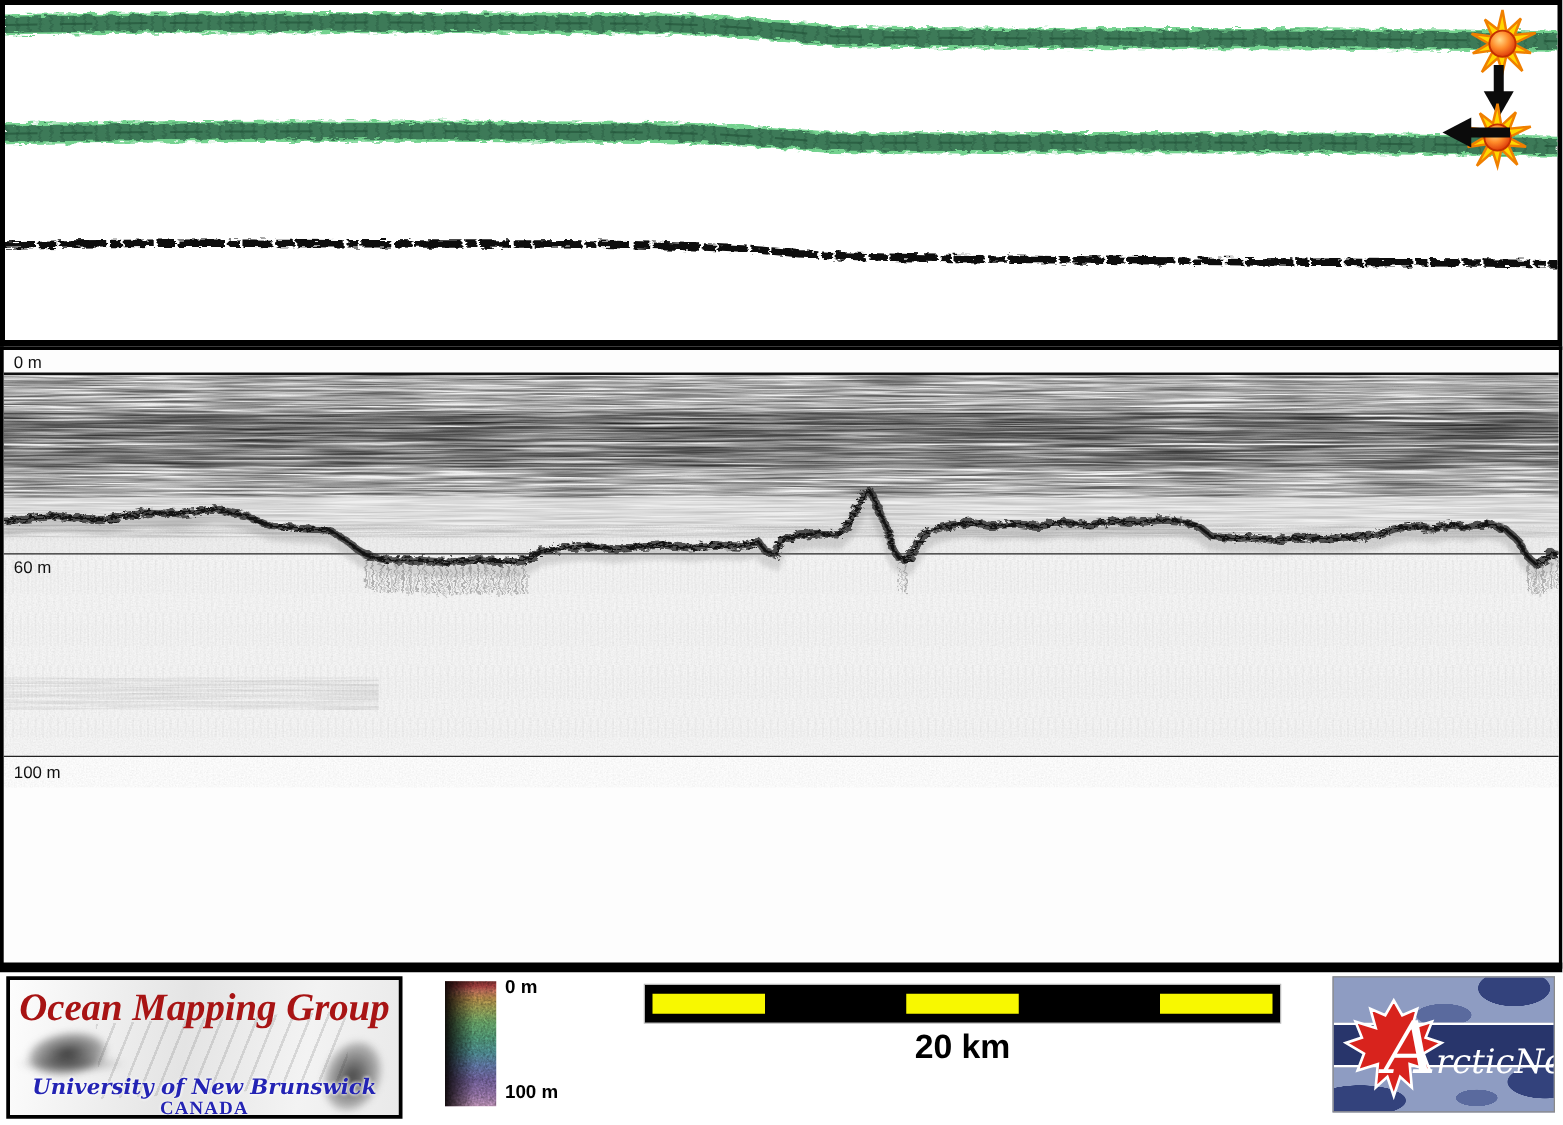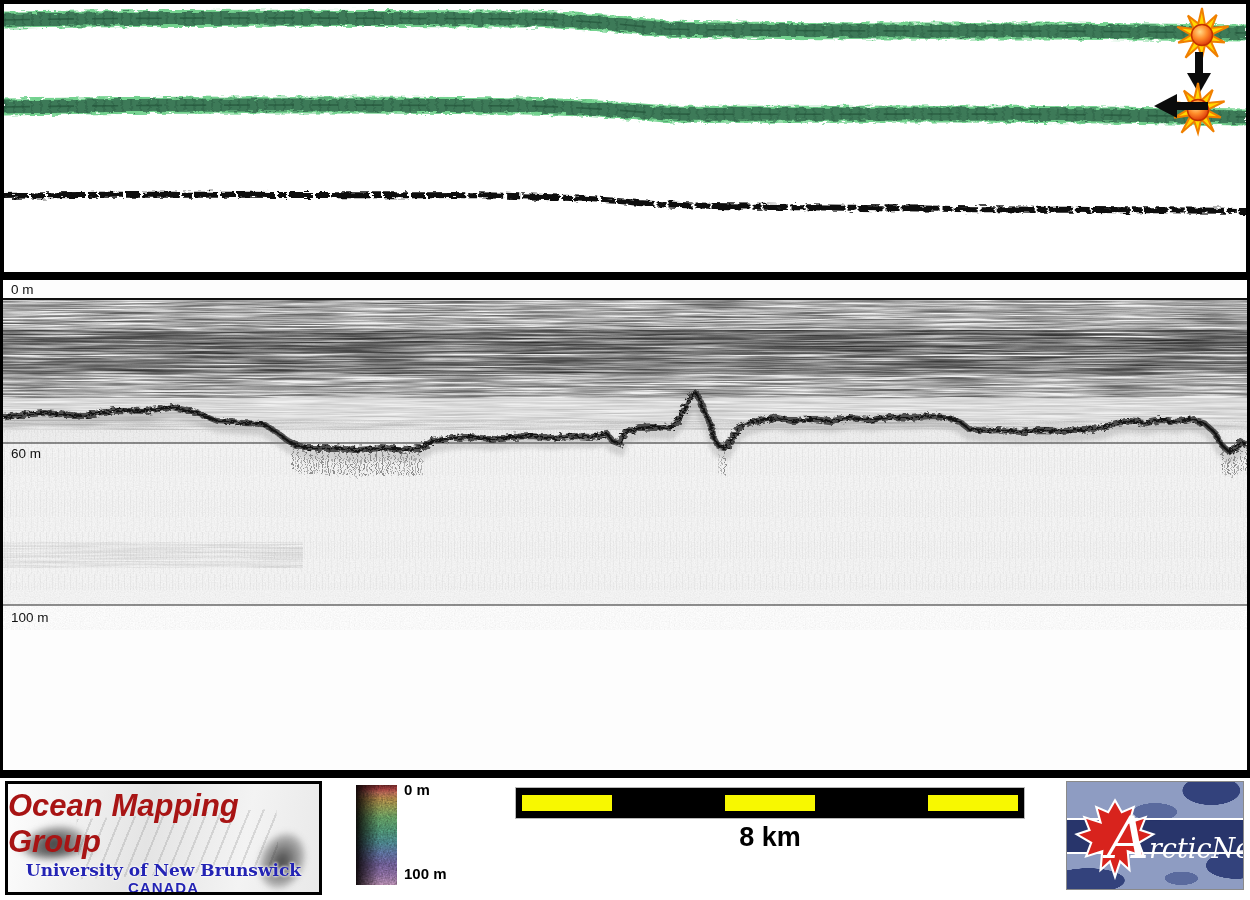--- a/index.html
+++ b/index.html
@@ -47,28 +47,28 @@
     transform:rotate(-3deg);}
   .omg-blob{position:absolute;border-radius:50%;filter:blur(3px);}
   #omg-blob-left{left:14px;top:42px;width:64px;height:34px;
     background:radial-gradient(ellipse at 50% 50%,rgba(25,25,25,.85),rgba(60,60,60,.4) 60%,transparent 75%);
     transform:rotate(-8deg);}
   #omg-blob-left2{left:4px;top:60px;width:90px;height:14px;
     background:radial-gradient(ellipse,rgba(40,40,40,.5),transparent 70%);}
   #omg-blob-right{left:252px;top:48px;width:44px;height:58px;
     background:radial-gradient(ellipse at 50% 50%,rgba(25,25,25,.8),rgba(70,70,70,.35) 62%,transparent 78%);
     transform:rotate(24deg);}
-  #omg-title{position:absolute;left:0;top:4px;width:100%;text-align:left;
-    font-family:Liberation Sans, sans-serif;font-style:italic;font-weight:bold;
+  #omg-title{position:absolute;left:0;top:4px;width:100%;text-align:center;
+    font-family:Liberation Serif, serif;font-style:italic;font-weight:bold;
     font-size:31px;color:#a81414;}
   #omg-univ{position:absolute;left:0;top:76px;width:100%;text-align:center;
     font-family:"DejaVu Serif",serif;font-weight:bold;font-size:17px;color:#2424b4;
-    text-shadow:0 0 3px #fff,0 0 3px #fff;}
+    text-shadow:0 0 3px #fff,0 0 3px #fff;font-style:italic;}
   #omg-country{position:absolute;left:0;top:95px;width:100%;text-align:center;
-    font-family:Liberation Sans, sans-serif;font-weight:bold;font-size:15px;color:#2424b4;
+    font-family:Liberation Serif, serif;font-weight:bold;font-size:15px;color:#2424b4;
     letter-spacing:1px;text-shadow:0 0 3px #fff;}
 
   
   #colorbar{position:absolute;left:356px;top:7px;width:41px;height:100px;
     background:linear-gradient(to bottom,
       #7a2e2e 0%,#b84848 4%,#cf7b62 8%,#c49a52 14%,#a8ae5e 22%,#74b573 33%,
       #5aa883 45%,#579ba0 57%,#6b82b5 68%,#7e6cab 79%,#a27fb8 90%,#cfa2c8 100%);}
   #colorbar::after{content:"";position:absolute;inset:0;
     background:linear-gradient(to right,rgba(8,4,4,.93),rgba(8,4,4,.5) 26%,rgba(8,4,4,0) 58%);}
   #cb-noise{position:absolute;left:0;top:0;}
@@ -261,21 +261,21 @@
       </div>
     <div class="sb-seg"></div>
     <div class="sb-seg">
         <div class="sb-yellow"></div>
       </div>
     <div class="sb-seg"></div>
     <div class="sb-seg">
         <div class="sb-yellow"></div>
       </div>
   </div>
-  <div id="scalebar-label">8 km</div>
+  <div id="scalebar-label">20 km</div>
 
   <div id="arcticnet-logo">
     <div id="an-midband"></div>
     <svg id="an-leaf" width="84" height="88" viewBox="0 0 84 88">
       <polygon fill="#d8231d" stroke="#fff" stroke-width="2.5" transform="translate(42,40) scale(0.85)" points="0,-42 8,-28 22,-34 17,-16 36,-22 30,-7 45,-2 28,8 34,24 15,18 17,40 6,30 0,48 -6,30 -17,40 -15,18 -34,24 -28,8 -45,-2 -30,-7 -36,-22 -17,-16 -22,-34 -8,-28"></polygon>
     </svg>
     <div id="an-text">ArcticNet</div>
   </div>
 </div>
 

